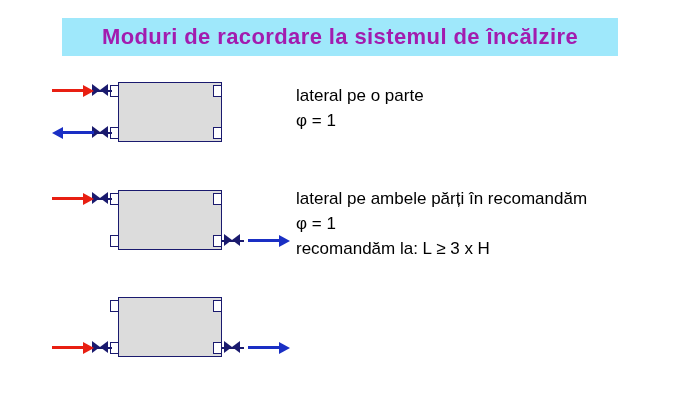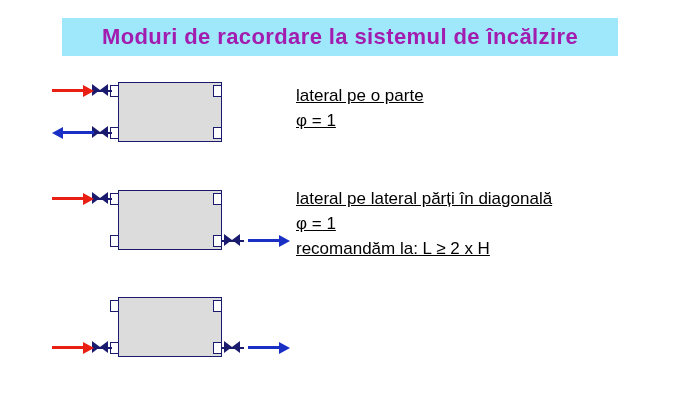--- a/index.html
+++ b/index.html
@@ -127,21 +127,21 @@
   .arrow-blue-right .head  { border-left: 11px solid #1a2fc4; right: -10px; }
 
   
   .caption {
     position: absolute;
     color: #000000;
     font-size: 17px;
     line-height: 25px;
     white-space: nowrap;
   }
-  .caption .ln { display: block; text-decoration: underline; }
+  .caption .ln { display: block; }
 </style>
 </head>
 <body>
 
 <div id="page">
 
   <div class="title-bar">
     <span class="title-text">Moduri de racordare la sistemul de încălzire</span>
   </div>
 
@@ -204,23 +204,23 @@
     <div class="valve" style="left:224px; top:56px;">
       <span class="tri tri-l"></span>
       <span class="tri tri-r"></span>
     </div>
     <div class="arrow arrow-blue-right" style="left:248px; top:61px; width:32px;">
       <span class="shaft"></span>
       <span class="head"></span>
     </div>
 
     <div class="caption" style="left:296px; top:8px;">
-      <span class="ln">lateral pe lateral părți în diagonală</span>
+      <span class="ln">lateral pe ambele părți în recomandăm</span>
       <span class="ln">φ = 1</span>
-      <span class="ln">recomandăm la: L ≥ 2 x H</span>
+      <span class="ln">recomandăm la: L ≥ 3 x H</span>
     </div>
   </div>
 
   <div class="row row-3">
 
     <div class="radiator" style="left:118px; top:12px;"></div>
 
     <div class="nub" style="left:110px; top:15px;"></div>
     <div class="nub" style="left:110px; top:57px;"></div>
     <div class="nub" style="left:213px; top:15px;"></div>

